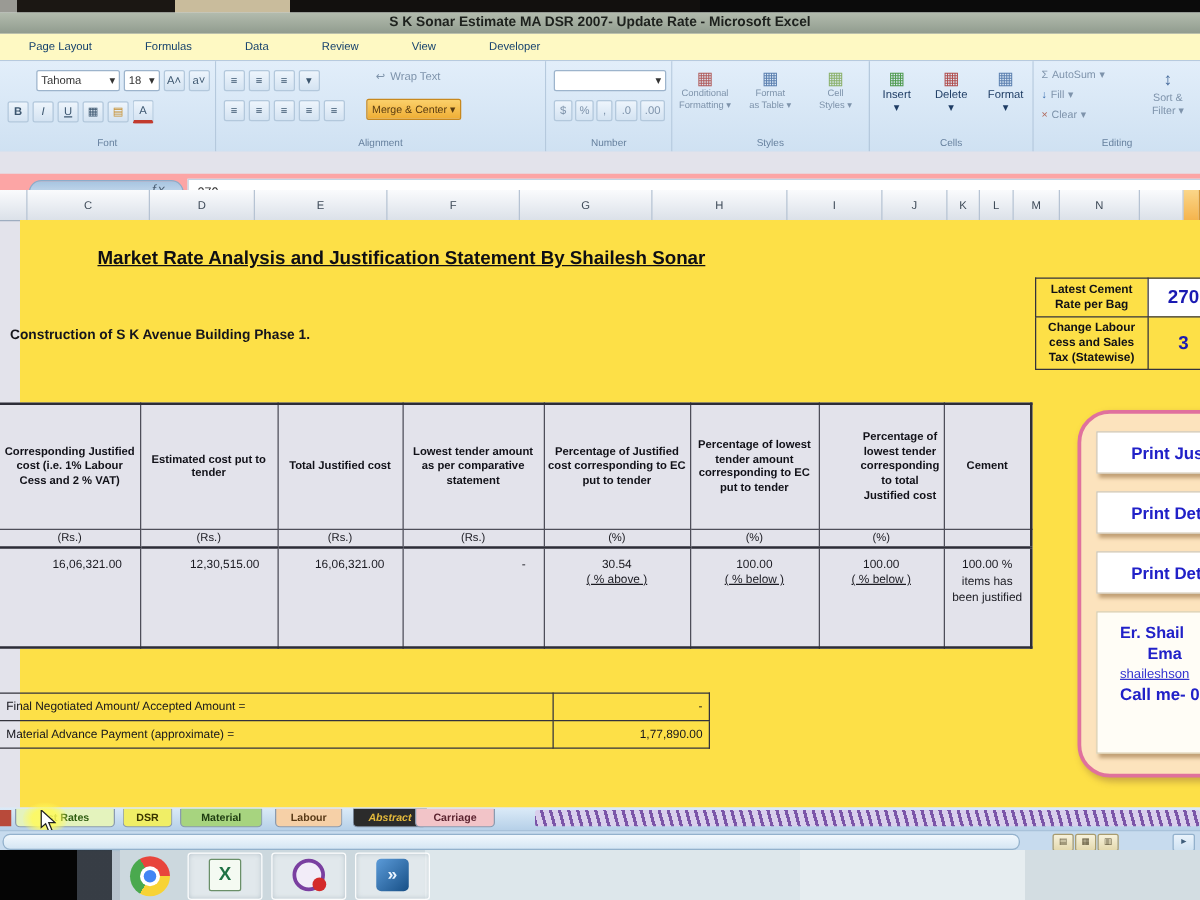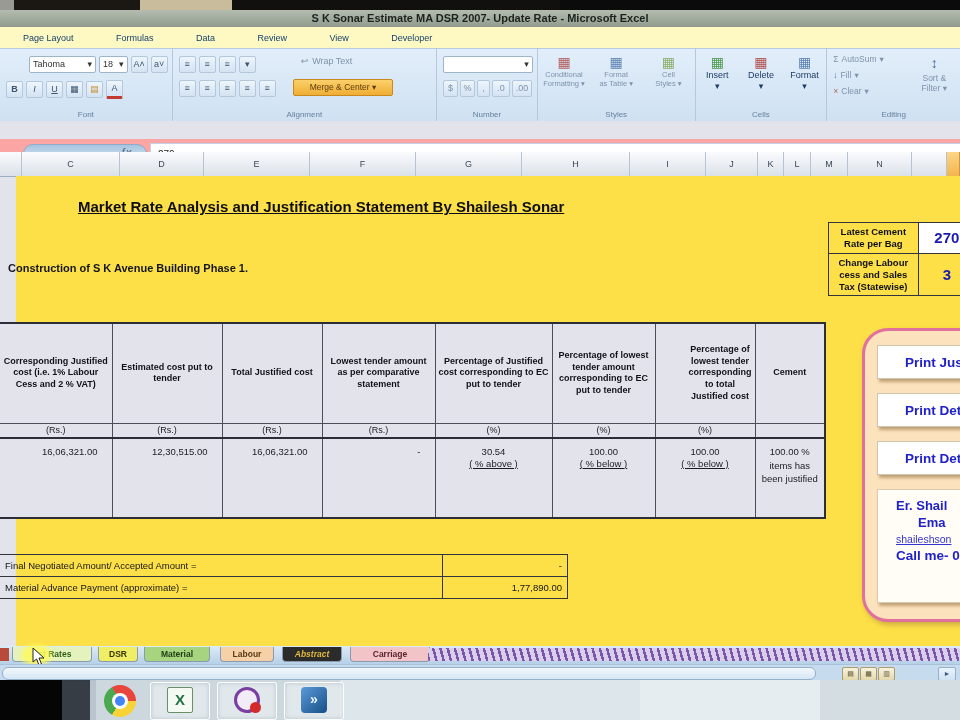--- a/index.html
+++ b/index.html
@@ -28,21 +28,21 @@
   .rgroup .glabel{position:absolute;bottom:2px;left:0;right:0;text-align:center;font-size:8px;color:#66809e;}
   .rrow{position:absolute;left:6px;right:4px;display:flex;align-items:center;gap:3px;}
   .combo{background:#fff;border:1px solid #9db4cc;border-radius:2px;font-size:9px;color:#333;
     padding:0 3px;height:15px;line-height:15px;display:flex;justify-content:space-between;align-items:center;}
   .mini{height:15px;min-width:15px;text-align:center;font-size:9px;line-height:15px;color:#3c566f;
     background:linear-gradient(180deg,#eef5fc,#d4e3f2);border:1px solid #b3c8dc;border-radius:2px;}
   .greyed{color:#7e93ab;}
   .stackbtn{flex:1;text-align:center;font-size:7.5px;line-height:1.2;color:#7e93ab;}
   .stackbtn .bigico{font-size:14px;line-height:15px;display:block;}
   .orangebtn{background:linear-gradient(180deg,#fbd06a,#efae35);border:1px solid #c8881d;border-radius:2px;
-    color:#5a3c10;font-size:8.5px;height:15px;line-height:15px;padding:0 16px;}
+    color:#5a3c10;font-size:8.5px;height:15px;line-height:15px;padding:0 4px;}
 
   
   #formula-row{left:0;top:139px;width:960px;height:31px;background:#fca5a5;border-bottom:1px solid #b7c7d8;}
   #namebox-dot{left:9px;top:13px;width:6px;height:6px;background:#2c2c2c;}
   #namebox{left:23px;top:5px;width:122px;height:20px;border-radius:10px;
     background:linear-gradient(180deg,#a7c4e0,#e2eef9);border:1px solid #8cacc9;}
   #fx{left:120px;top:7px;font-size:11px;font-style:italic;color:#4e6278;}
   #formula-input{left:150px;top:4px;width:810px;height:22px;background:#fff;border:1px solid #c2d2e2;
     font-size:10px;color:#222;line-height:22px;padding-left:7px;}
 
@@ -406,21 +406,21 @@
     </div>
   </div>
 
   <div class="abs" id="tab-row">
     <div id="tab-left-sliver"></div>
     <div class="sheet-tab" style="left: 12px; width: 80px; background: rgb(228, 243, 189); color: rgb(47, 93, 17);">Est Rates</div>
     <div class="sheet-tab" style="left: 98px; width: 40px; background: rgb(240, 238, 102); color: rgb(58, 53, 0);">DSR</div>
     <div class="sheet-tab" style="left: 144px; width: 66px; background: rgb(167, 212, 127); color: rgb(29, 59, 16);">Material</div>
     <div class="sheet-tab" style="left: 220px; width: 54px; background: rgb(246, 208, 167); color: rgb(90, 58, 23);">Labour</div>
     <div class="sheet-tab" style="left: 282px; width: 60px; font-style: italic; background: rgb(43, 43, 43); color: rgb(227, 185, 60);">Abstract</div>
-    <div class="sheet-tab" style="left: 350px; width: 80px; background: rgb(242, 196, 200); color: rgb(92, 36, 48);">Carriage</div>
+    <div class="sheet-tab" style="left: 332px; width: 64px; background: rgb(242, 196, 200); color: rgb(92, 36, 48);">Carriage</div>
     <div id="tab-strip-pattern"></div>
     <div id="click-glow"></div>
     <svg id="cursor-arrow" width="13" height="18" viewBox="0 0 13 18">
       <polygon points="1,0 1,14 4.5,11 7,17 9.5,16 7,10 12,10" fill="#ffffff" stroke="#222222" stroke-width="1"></polygon>
     </svg>
   </div>
 
   <div class="abs" id="hscroll">
     <div id="hthumb"></div>
     <div class="scroll-btn" style="left:842px;">▤</div>

